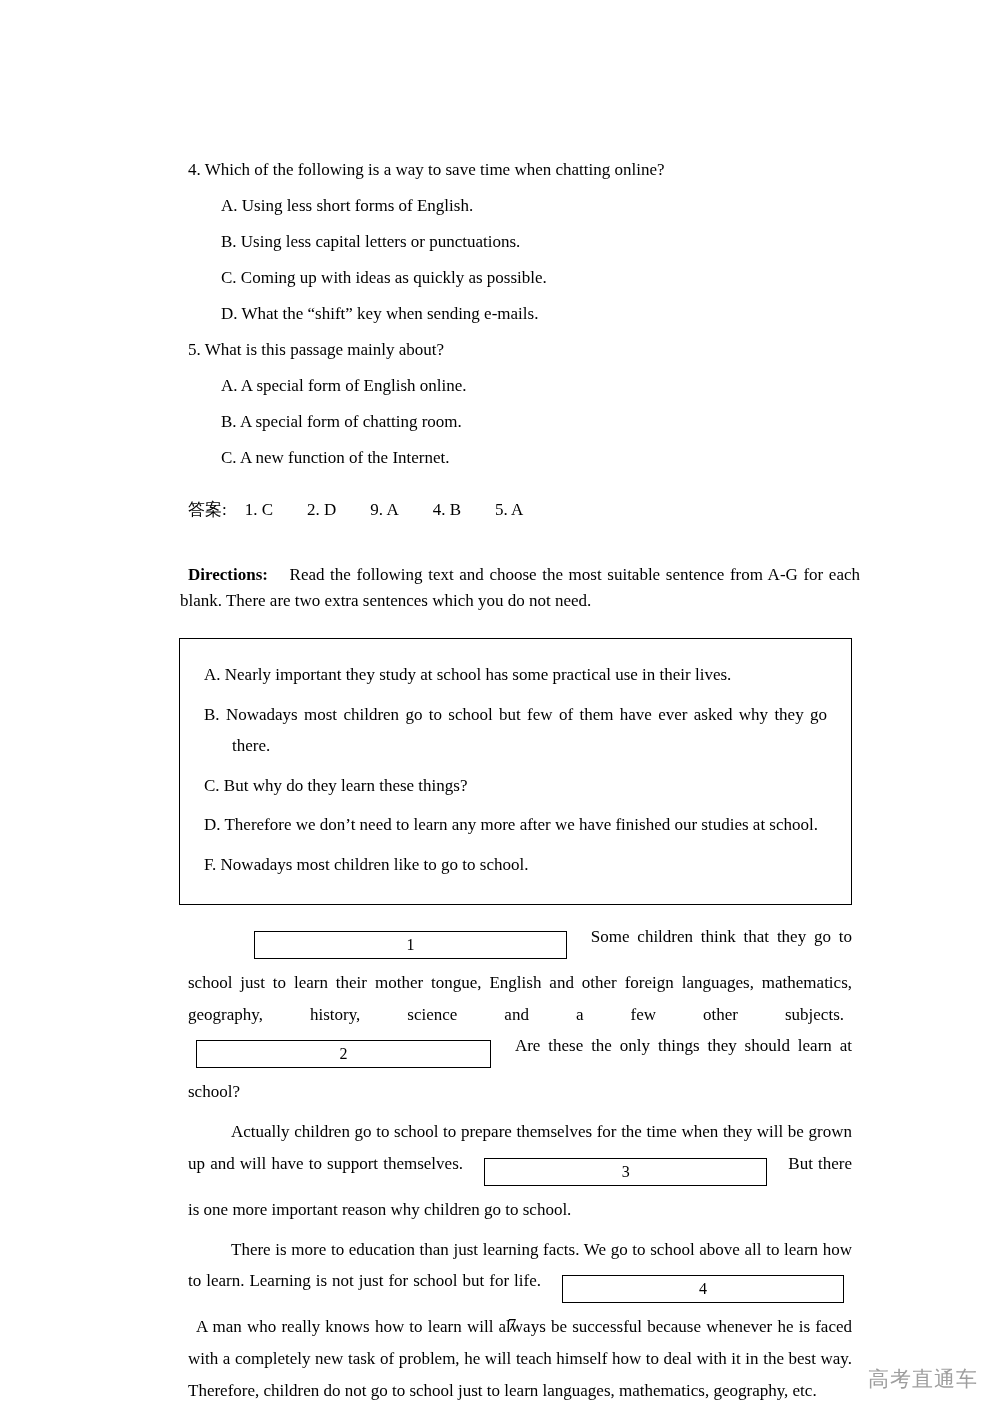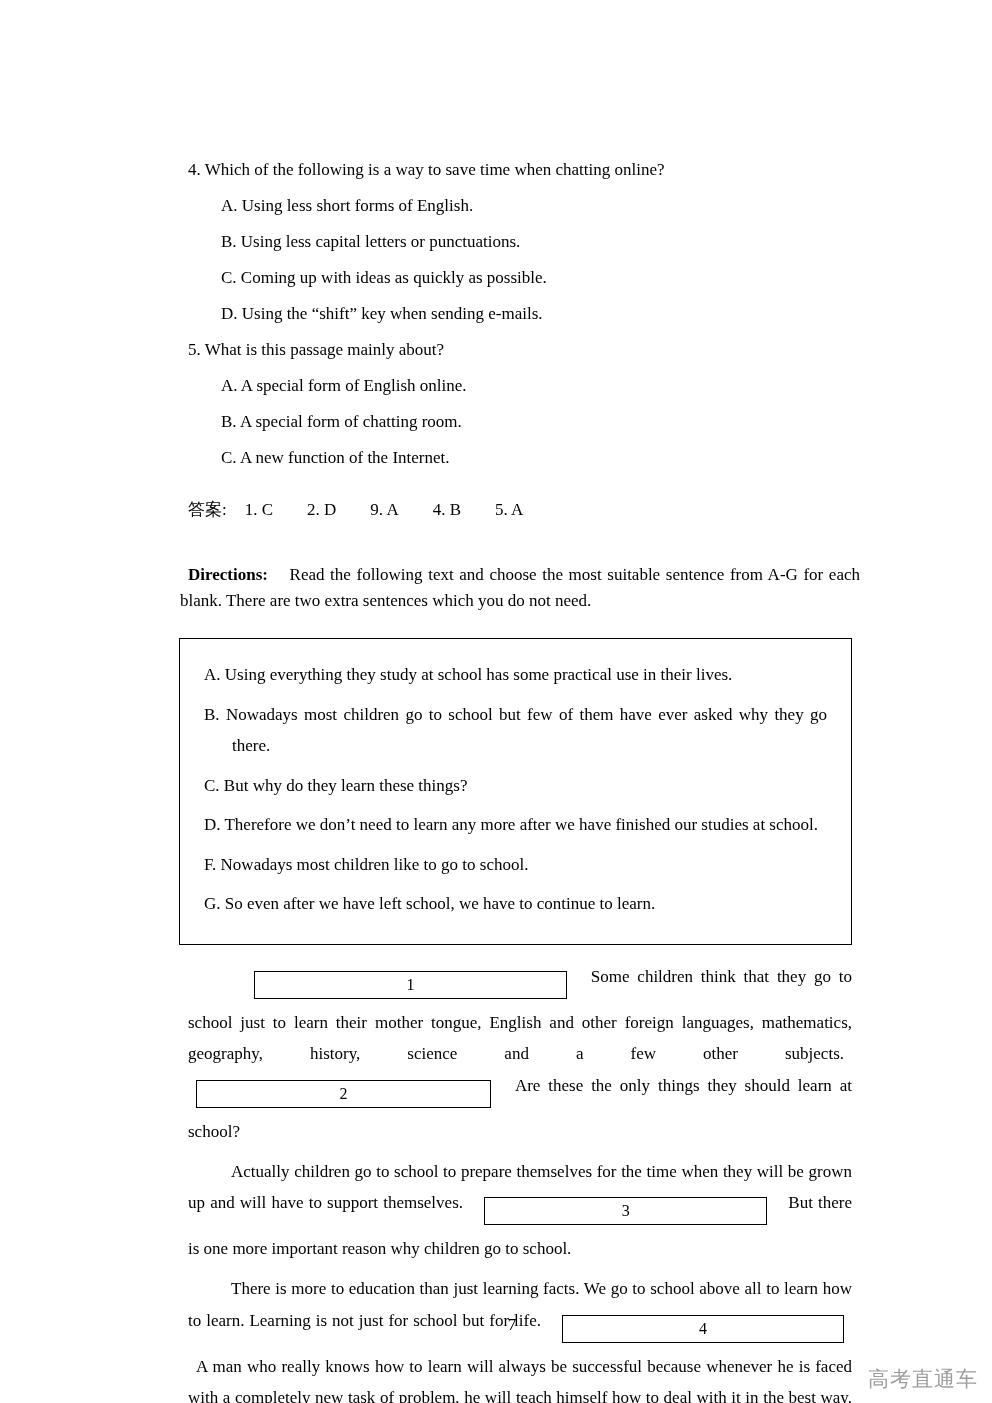--- a/index.html
+++ b/index.html
@@ -105,40 +105,39 @@
 </head>
 <body>
 
 <div class="content">
 
   <div class="q-block">
     <div class="q-title">4. Which of the following is a way to save time when chatting online?</div>
     <div class="q-option">A. Using less short forms of English.</div>
     <div class="q-option">B. Using less capital letters or punctuations.</div>
     <div class="q-option">C. Coming up with ideas as quickly as possible.</div>
-    <div class="q-option">D. Using the “shift” key when sending e-mails.</div>
+    <div class="q-option">D. What the “shift” key when sending e-mails.</div>
     <div class="q-title">5. What is this passage mainly about?</div>
     <div class="q-option">A. A special form of English online.</div>
     <div class="q-option">B. A special form of chatting room.</div>
     <div class="q-option">C. A new function of the Internet.</div>
   </div>
 
   <div class="answers-line">
     <span class="answers-label">答案:</span><span class="ans-item">1. C</span><span class="ans-item">2. D</span><span class="ans-item">9. A</span><span class="ans-item">4. B</span><span class="ans-item">5. A</span>
   </div>
 
   <p class="directions"><b>Directions:</b> <span>Read the following text and choose the most suitable sentence from A-G for each blank. There are two extra sentences which you do not need.</span></p>
 
   <div class="sentence-bank">
-    <div class="bank-item">A. Using everything they study at school has some practical use in their lives.</div>
+    <div class="bank-item">A. Nearly important they study at school has some practical use in their lives.</div>
     <div class="bank-item">B. Nowadays most children go to school but few of them have ever asked why they go there.</div>
     <div class="bank-item">C. But why do they learn these things?</div>
     <div class="bank-item">D. Therefore we don’t need to learn any more after we have finished our studies at school.</div>
     <div class="bank-item">F. Nowadays most children like to go to school.</div>
-    <div class="bank-item">G. So even after we have left school, we have to continue to learn.</div>
   </div>
 
   <div class="passage">
     <p class="indent1"><span class="blank w1">1</span> <span>Some children think that they go to school just to learn their mother tongue, English and other foreign languages, mathematics, geography, history, science and a few other subjects.</span> <span class="blank w2">2</span> <span>Are these the only things they should learn at school?</span></p>
     <p class="indent2"><span>Actually children go to school to prepare themselves for the time when they will be grown up and will have to support themselves.</span> <span class="blank w3">3</span> <span>But there is one more important reason why children go to school.</span></p>
     <p class="indent2"><span>There is more to education than just learning facts. We go to school above all to learn how to learn. Learning is not just for school but for life.</span> <span class="blank w4">4</span> <span>A man who really knows how to learn will always be successful because whenever he is faced with a completely new task of problem, he will teach himself how to deal with it in the best way. Therefore, children do not go to school just to learn languages, mathematics, geography, etc.</span></p>
     <div class="blank-standalone">5</div>
   </div>
 
 </div>

